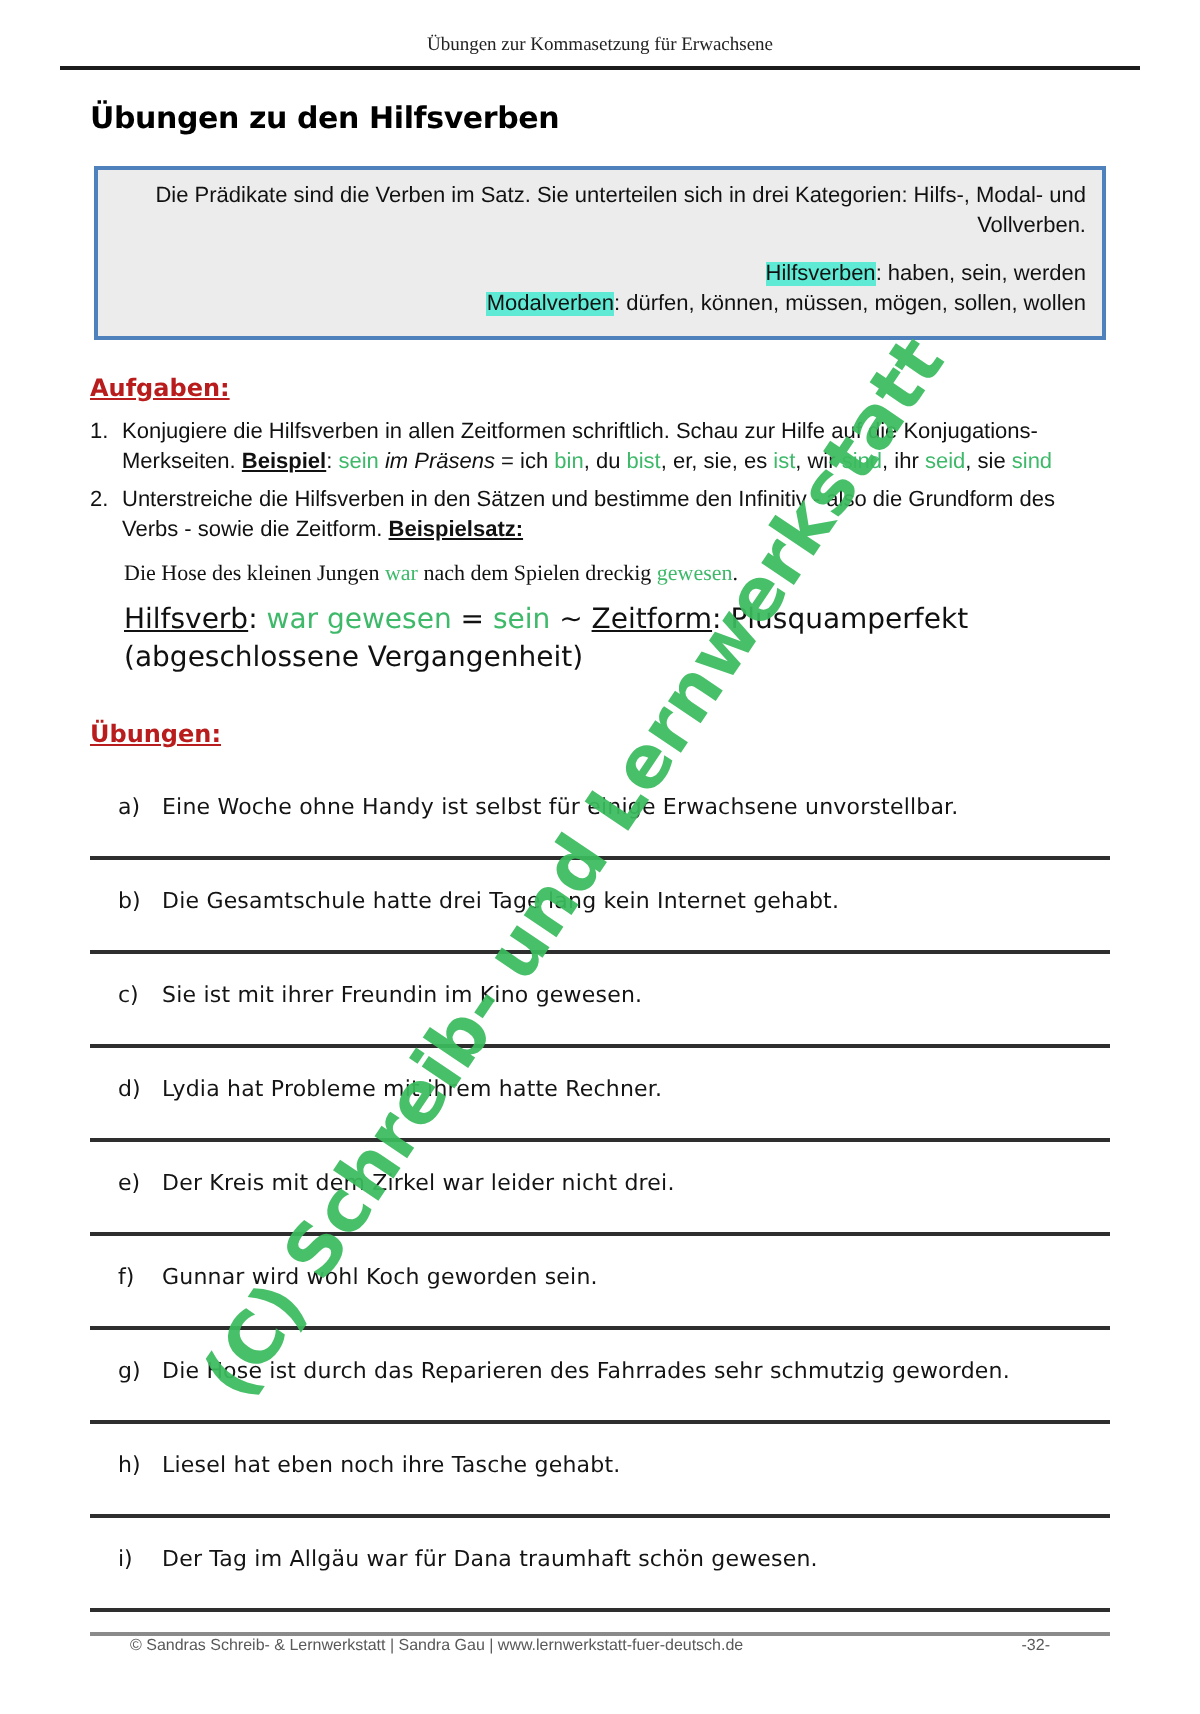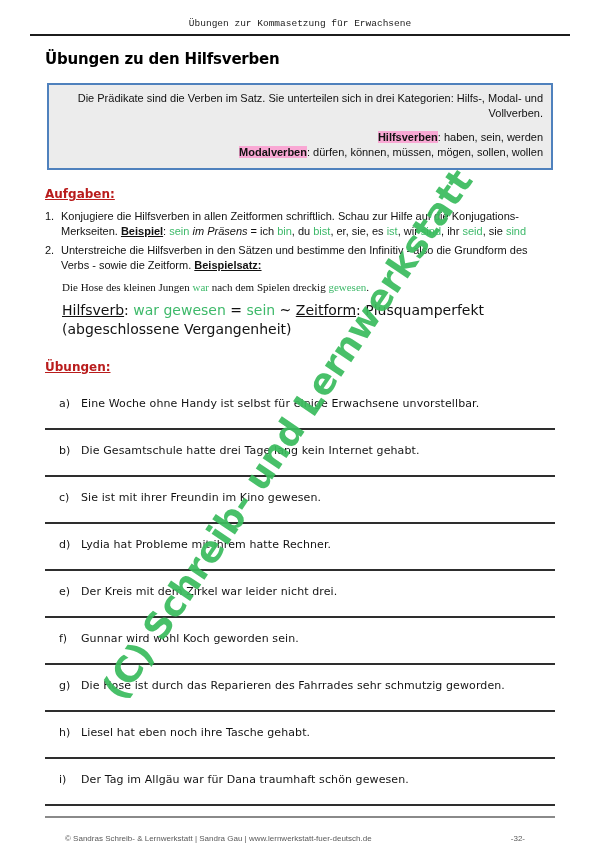--- a/index.html
+++ b/index.html
@@ -6,21 +6,21 @@
   body{
     width:600px;height:857px;background:#ffffff;position:relative;overflow:hidden;
     font-family:"Liberation Sans",sans-serif;color:#1f1f1f;
     -webkit-font-smoothing:antialiased;
   }
   .page{position:absolute;inset:0;}
 
   
   .runhead{
     position:absolute;left:30px;right:30px;top:18px;
-    text-align:center;font-family:Liberation Mono, monospace;font-size:9.5px;color:#222;
+    text-align:center;font-family:Liberation Serif, serif;font-size:9.5px;color:#222;
     border-bottom:2px solid #1c1c1c;padding-bottom:5px;
   }
 
   .content{position:absolute;left:45px;right:45px;top:50px;}
 
   .doc-title{
     font-family:"DejaVu Sans",sans-serif;font-weight:bold;font-size:15px;color:#000000;
     letter-spacing:-0.2px;
   }
 
@@ -48,35 +48,35 @@
   .example-sentence{margin:7px 0 0 17px;font-size:11px;line-height:1.4;color:#111;font-family:Liberation Serif, serif;}
   .hilfsverb-line{margin:5px 0 0 17px;font-size:14px;line-height:1.4;color:#111;}
 
   
   .seg-n{}
   .seg-g{color:#3eb96a;}
   .seg-i{font-style:italic;}
   .seg-bu{font-weight:bold;text-decoration:underline;}
   .seg-u{text-decoration:underline;}
   .seg-bi{font-weight:bold;font-style:italic;}
-  .seg-hl{font-weight:bold;background:#f9a8d4;}
+  .seg-hl{font-weight:normal;background:#5eead4;}
 
   .ex-list{margin-top:9px;}
   .ex-row{
     box-sizing:border-box;height:47px;padding-top:14px;
     border-bottom:2px solid #2e2e2e;
     display:flex;align-items:flex-start;
     font-family:"DejaVu Sans",sans-serif;font-size:11px;color:#141414;
   }
   .ex-row .ex-label{flex:0 0 22px;margin-left:14px;}
   .ex-row .ex-text{flex:1;letter-spacing:0.1px;}
 
   .footer{
     position:absolute;left:45px;right:45px;top:816px;
-    border-top:2px solid #8a8a8a;padding-top:16px;
+    border-top:2px solid #8a8a8a;padding-top:0;
     display:flex;justify-content:space-between;
     font-size:8px;color:#595959;
   }
   .footer .f-left{padding-left:20px;}
   .footer .f-right{padding-right:30px;}
 
   .watermark{
     position:absolute;left:-70px;top:409px;width:714px;height:50px;
     display:flex;justify-content:center;align-items:center;
     transform:rotate(-56deg);

